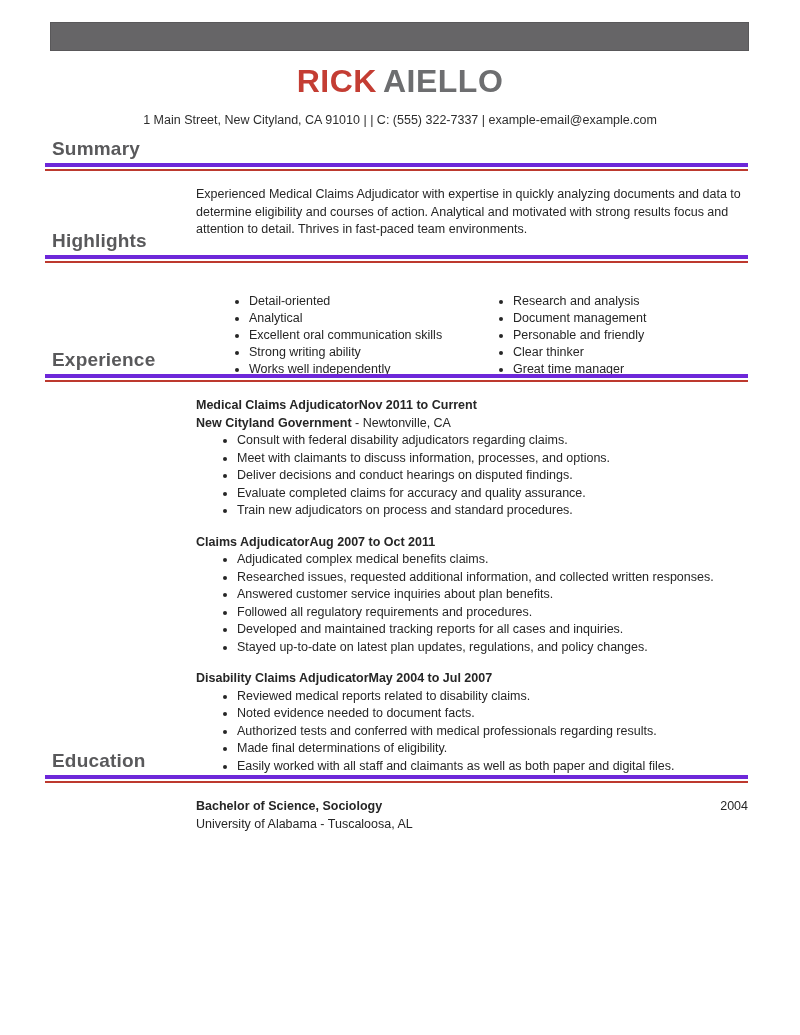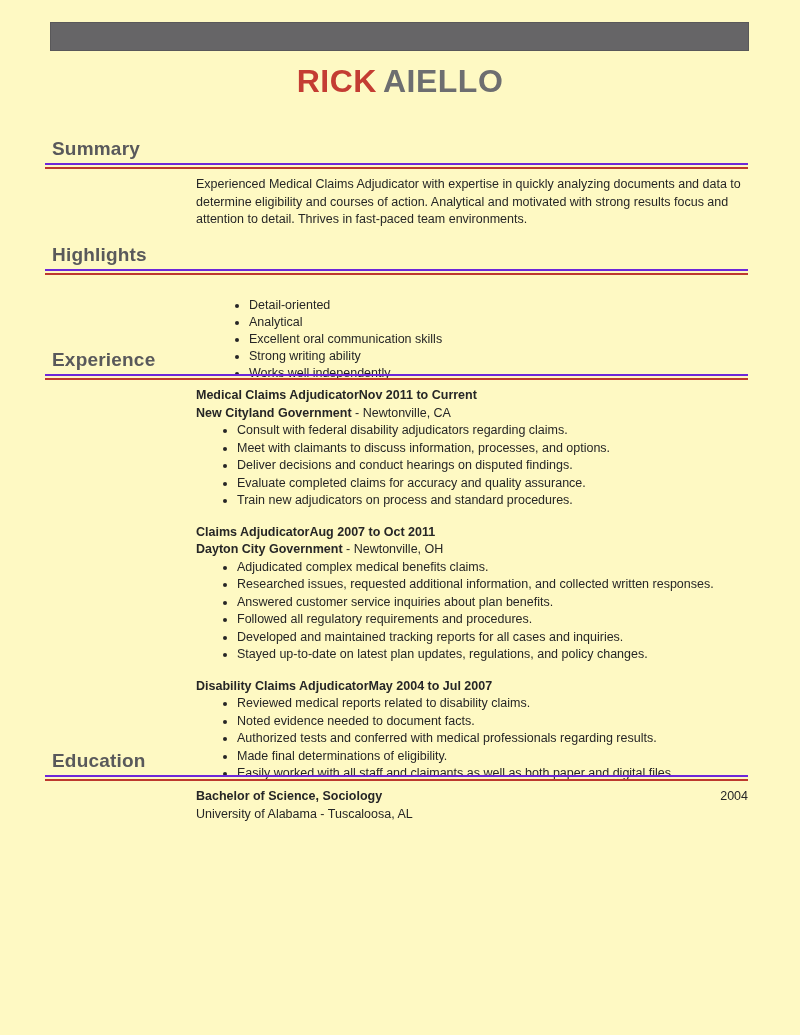--- a/index.html
+++ b/index.html
@@ -1,20 +1,20 @@
 <!DOCTYPE html>
 <html style="--accent_red: #bd392e; --name_red: #c43d33; --name_gray: #6d6e70; --bar_gray: #666567; --heading_gray: #59595b; --body_text: #262626;"><head>
 <meta charset="utf-8">
 <style>
   html,body { margin:0; padding:0; background:#e9e9e9; }
   .page {
     position:relative;
     width:800px; height:1035px;
     margin:0 auto;
-    background:#fef9c3;
+    background:#ffffff;
     font-family:"Liberation Sans", sans-serif;
     color:var(--body_text, #262626);
     overflow:hidden;
   }
 
   
   .topbar {
     position:absolute; left:50px; top:22px;
     width:699px; height:29px;
     background:var(--bar_gray, #666567);
@@ -32,27 +32,27 @@
     position:absolute; top:113px; left:0; width:800px;
     text-align:center; font-size:12.5px; color:#2d2d2d;
   }
 
   
   .section { position:absolute; left:45px; width:703px; box-sizing:border-box; }
   .sec-title {
     margin:0; padding:0 0 3px 7px;
     font-size:19px; font-weight:bold; letter-spacing:0.2px;
     color:var(--heading_gray, #59595b);
-    border-bottom:2px solid #6d28d9;
+    border-bottom:4px solid #6d28d9;
   }
   .red-rule { height:2px; background:var(--accent_red, #bd392e); margin-top:2px; }
-  .sec-body { margin-left:151px; padding-top:7px; font-size:12.5px; line-height:17.5px; }
+  .sec-body { margin-left:151px; padding-top:15px; font-size:12.5px; line-height:17.5px; }
 
   #sec-summary    { top:138px; }
-  #sec-highlights { top:244px; }
+  #sec-highlights { top:230px; }
   #sec-experience { top:349px; }
   #sec-education  { top:750px; }
 
   .summary-text { width:545px; margin:0; }
 
   .hl-cols { display:flex; padding-top:3px; }
   ul.hl { margin:12px; padding-left:41px; list-style:disc; box-sizing:border-box; }
   ul.hl.col1 { width:259px; }
   ul.hl.col2 { padding-left:22px; }
   ul.hl li { line-height:17px; }
@@ -73,40 +73,48 @@
 </style>
 </head>
 <body>
 
 <div class="page">
 
   <div class="topbar"></div>
 
   <h1 class="name"><span class="first">RICK</span><span class="last">AIELLO</span></h1>
 
+  <div class="contact">1 Main Street, New Cityland, CA 91010 | | C: (555) 322-7337 | example-email@example.com</div>
 
   <div class="section" id="sec-summary">
     <h2 class="sec-title">Summary</h2>
     <div class="red-rule"></div>
     <div class="sec-body">
       <p class="summary-text">Experienced Medical Claims Adjudicator with expertise in quickly analyzing documents and data to determine eligibility and courses of action. Analytical and motivated with strong results focus and attention to detail. Thrives in fast-paced team environments.</p>
     </div>
   </div>
 
   <div class="section" id="sec-highlights">
     <h2 class="sec-title">Highlights</h2>
     <div class="red-rule"></div>
     <div class="sec-body">
       <div class="hl-cols">
         <ul class="hl col1">
           <li>Detail-oriented</li>
           <li>Analytical</li>
           <li>Excellent oral communication skills</li>
           <li>Strong writing ability</li>
           <li>Works well independently</li>
+        </ul>
+        <ul class="hl col2">
+          <li>Research and analysis</li>
+          <li>Document management</li>
+          <li>Personable and friendly</li>
+          <li>Clear thinker</li>
+          <li>Great time manager</li>
         </ul>
       </div>
     </div>
   </div>
 
   <div class="section" id="sec-experience">
     <h2 class="sec-title">Experience</h2>
     <div class="red-rule"></div>
     <div class="sec-body">
 
@@ -125,24 +133,20 @@
           <li>Deliver decisions and conduct hearings on disputed findings.</li>
           <li>Evaluate completed claims for accuracy and quality assurance.</li>
           <li>Train new adjudicators on process and standard procedures.</li>
         </ul>
       </div>
 
       <div class="job">
         <div class="job-row">
           <span class="job-role">Claims Adjudicator</span>
           <span class="job-dates">Aug 2007 to Oct 2011</span>
-        </div>
-        <div class="emp-line">
-          <span class="emp-name">Dayton City Government</span>
-          <span class="emp-loc">- Newtonville, OH</span>
         </div>
         <ul class="jb">
           <li>Adjudicated complex medical benefits claims.</li>
           <li>Researched issues, requested additional information, and collected written responses.</li>
           <li>Answered customer service inquiries about plan benefits.</li>
           <li>Followed all regulatory requirements and procedures.</li>
           <li>Developed and maintained tracking reports for all cases and inquiries.</li>
           <li>Stayed up-to-date on latest plan updates, regulations, and policy changes.</li>
         </ul>
       </div>

